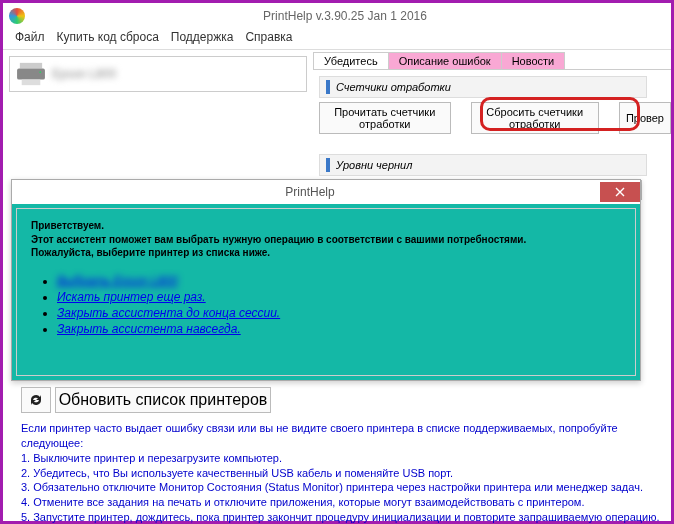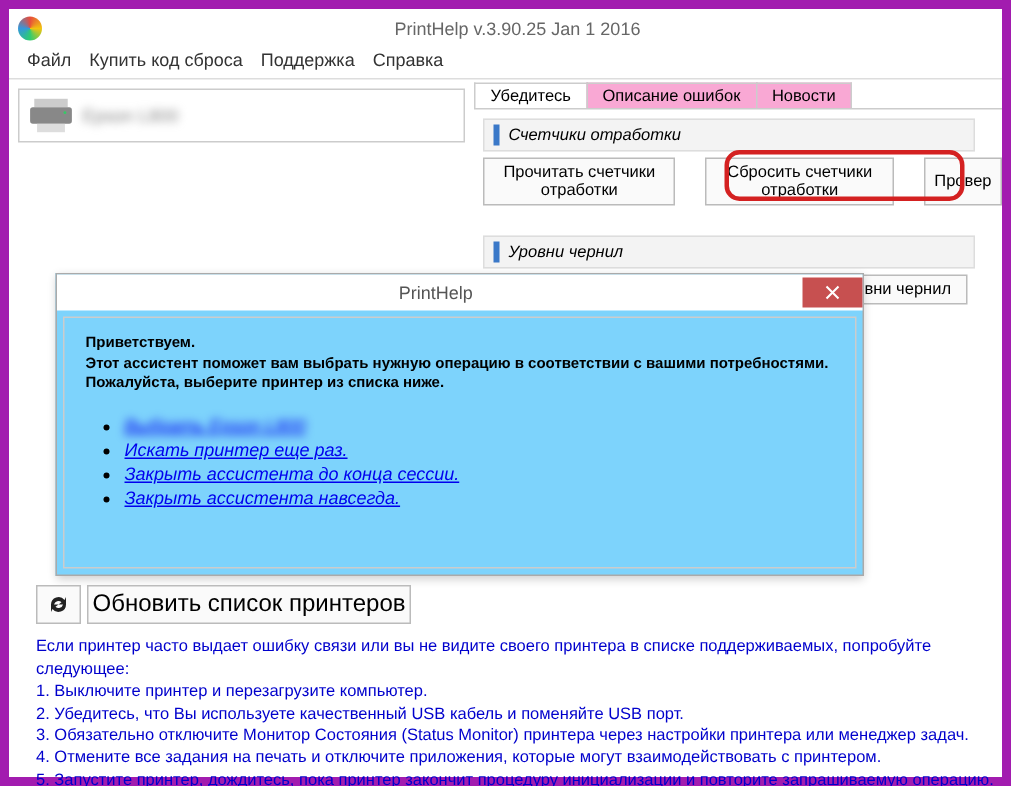--- a/index.html
+++ b/index.html
@@ -1,17 +1,17 @@
 <!DOCTYPE html>
 <html><head>
 <meta charset="utf-8">
 <style>
   * { box-sizing: border-box; margin: 0; padding: 0; }
   html, body { width: 674px; height: 524px; overflow: hidden; font-family: "Segoe UI", Tahoma, sans-serif; font-size: 12px; background: #fff; }
-  .app { width: 674px; height: 524px; border: 6px solid #a21caf; position: relative; background: #fff; }
+  .app { width: 674px; height: 524px; border: 3px solid #a21caf; position: relative; background: #fff; }
 
   
   .titlebar { height: 26px; background: #fff; display: flex; align-items: center; padding: 0 6px; }
   .titlebar .appicon { width: 16px; height: 16px; border-radius: 50%; background: conic-gradient(#e74c3c, #f1c40f, #2ecc71, #3498db, #e74c3c); }
   .titlebar .title { flex: 1; text-align: center; color: #666; font-size: 12px; }
 
   
   .menubar { height: 20px; display: flex; gap: 4px; padding: 0 8px; color: #333; }
   .menubar span { padding: 1px 4px; cursor: default; }
 
@@ -33,21 +33,21 @@
   .section-hdr .bar { width: 4px; height: 14px; background: #3a78c8; }
   .section-hdr span { font-size: 11px; }
 
   .btnrow { display: flex; gap: 20px; margin-bottom: 20px; }
   .winbtn { background: #fafafa; border: 1px solid #bbb; padding: 3px 10px; font-size: 11px; cursor: default; }
   .winbtn.small { padding: 3px 6px; }
 
   .callout { position: absolute; border: 3px solid #d42121; border-radius: 10px; pointer-events: none; }
 
   
-  .dialog { position: absolute; left: 31px; top: 176px; width: 539px; background: #7dd3fc; border: 1px solid #aaa; box-shadow: 0 2px 6px rgba(0,0,0,.2); }
+  .dialog { position: absolute; left: 8px; top: 176px; width: 630px; background: #14b8a6; border: 1px solid #aaa; box-shadow: 0 2px 6px rgba(0,0,0,.2); }
   .dlg-title { height: 24px; background: #fff; display: flex; align-items: center; padding-left: 8px; color: #555; font-size: 12px; }
   .dlg-title .spacer { flex: 1; }
   .dlg-close { width: 40px; height: 20px; background: #c75050; display: flex; align-items: center; justify-content: center; color: #fff; font-size: 11px; cursor: default; }
   .dlg-body { border: 1px solid #ccc; margin: 4px; padding: 10px 14px; height: 168px; overflow: auto; }
   .dlg-body .h { font-weight: bold; font-size: 10px; line-height: 1.35; margin-bottom: 14px; }
   .dlg-body ul { list-style: disc; padding-left: 26px; }
   .dlg-body li { margin: 2px 0; }
   .dlg-body li a { color: #0000ee; text-decoration: underline; font-style: italic; }
   .dlg-body li a.blur { filter: blur(3px); }
 

